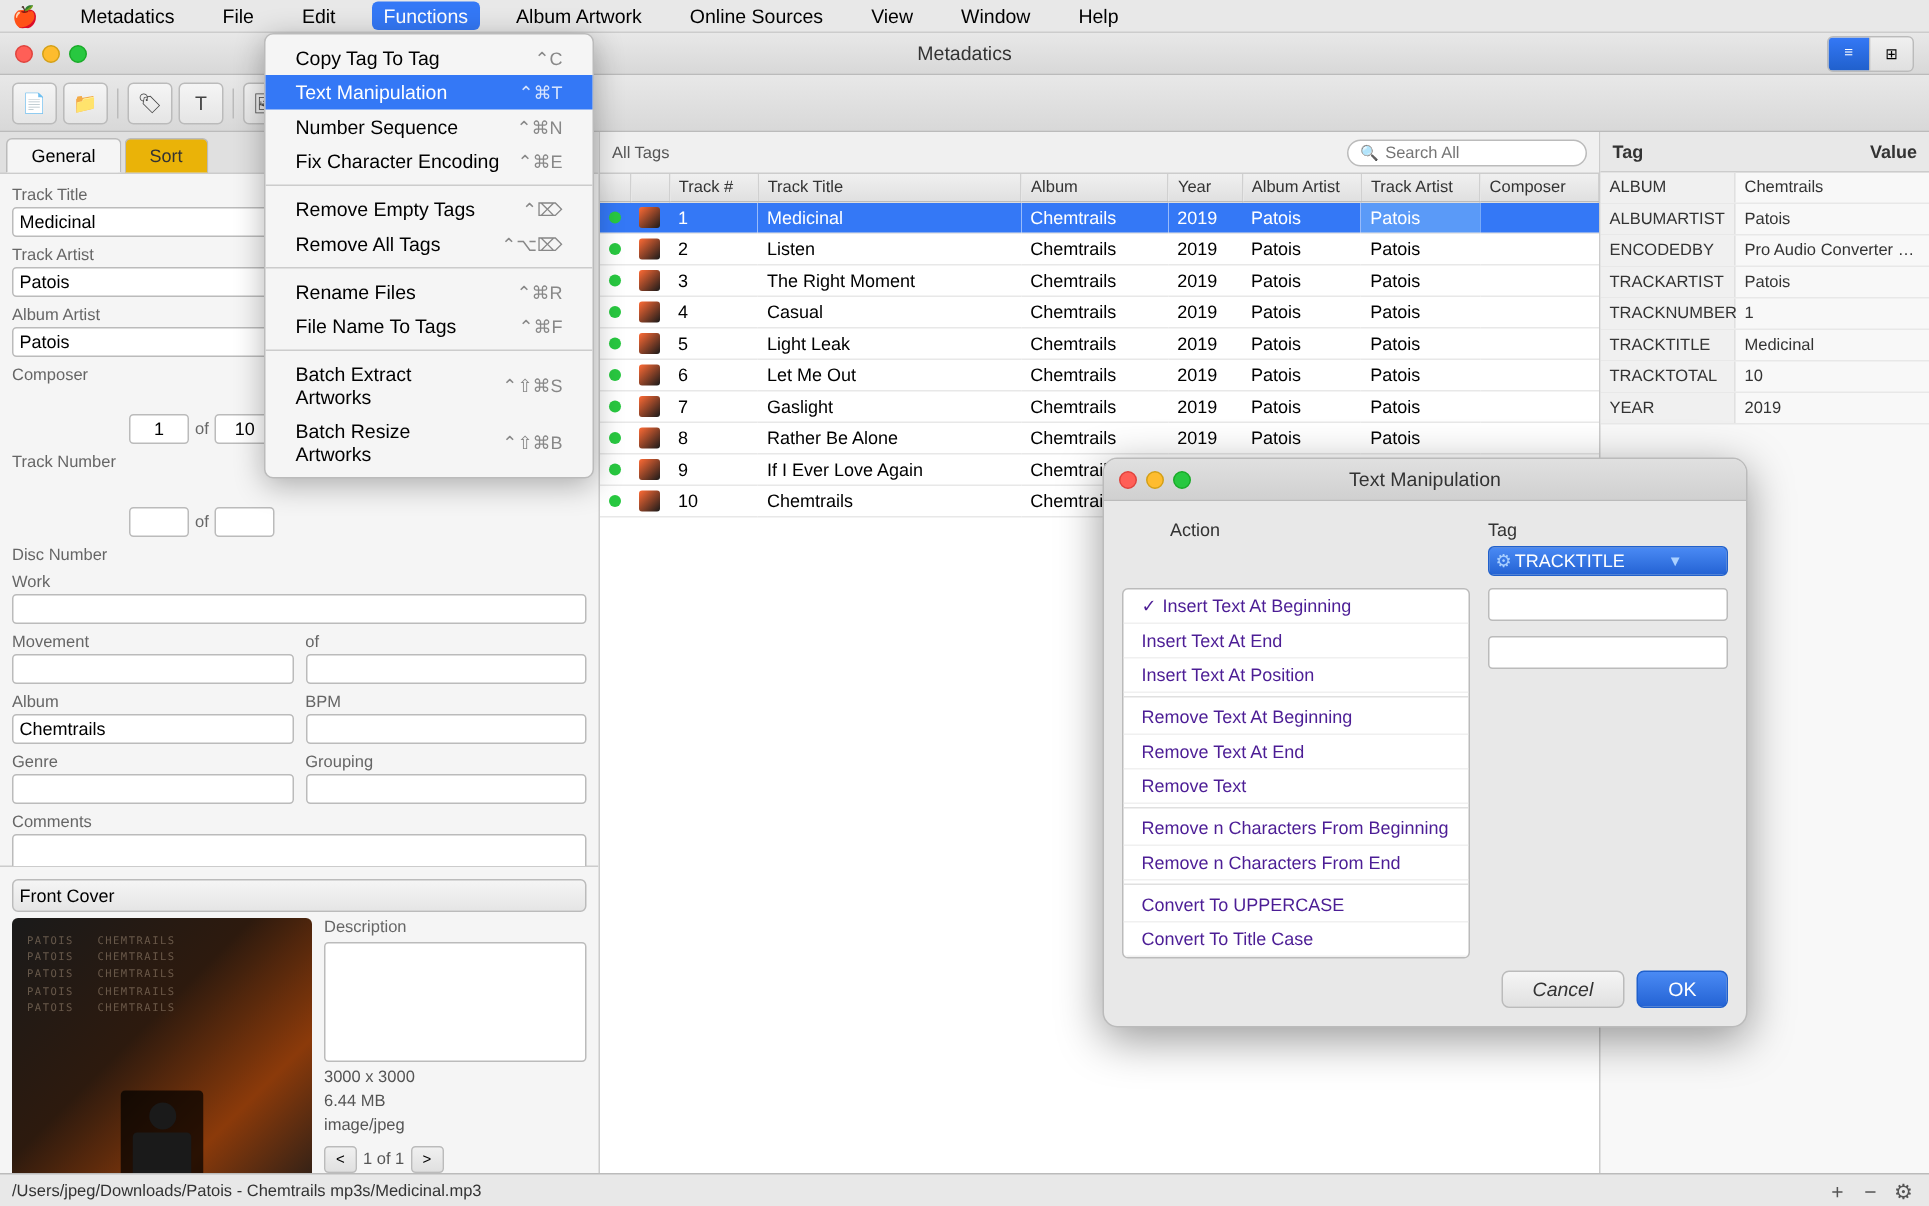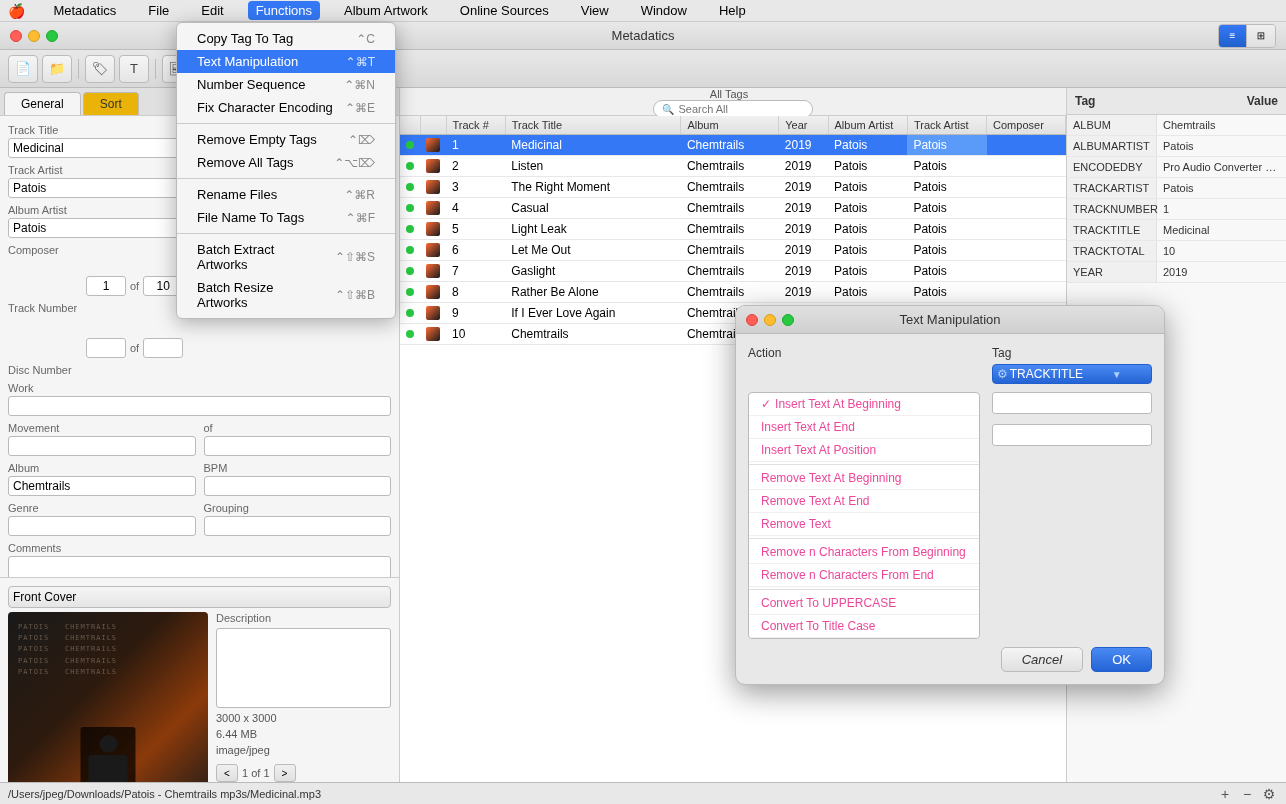--- a/index.html
+++ b/index.html
@@ -348,21 +348,20 @@
 
     
     .search-bar {
       height: 28px;
       background: #f0f0f0;
       border-bottom: 1px solid #ccc;
       display: flex;
       align-items: center;
       padding: 0 8px;
       justify-content: space-between;
-      flex-direction: column;
     }
     .search-input-wrapper {
       display: flex;
       align-items: center;
       background: #fff;
       border: 1px solid #bbb;
       border-radius: 10px;
       padding: 2px 8px;
       width: 160px;
       gap: 4px;
@@ -565,39 +564,40 @@
       font-weight: 500;
       color: #333;
     }
     .dialog-body {
       padding: 12px;
     }
     .dialog-row {
       display: flex;
       gap: 12px;
       margin-bottom: 8px;
+      margin-left: 32px;
     }
     .dialog-col-label {
       font-size: 12px;
       color: #333;
       font-weight: 500;
       margin-bottom: 4px;
     }
     .action-list {
       flex: 1;
       background: #fff;
       border: 1px solid #bbb;
       border-radius: 4px;
       overflow-y: auto;
       max-height: 280px;
     }
     .action-item {
       padding: 4px 12px;
       font-size: 12px;
-      color: #ec4899;
+      color: #4c1d95;
       cursor: default;
       border-bottom: 1px solid #f0f0f0;
     }
     .action-item.checked {
       display: flex;
       align-items: center;
       gap: 4px;
     }
     .action-item.checked::before {
       content: "✓";

